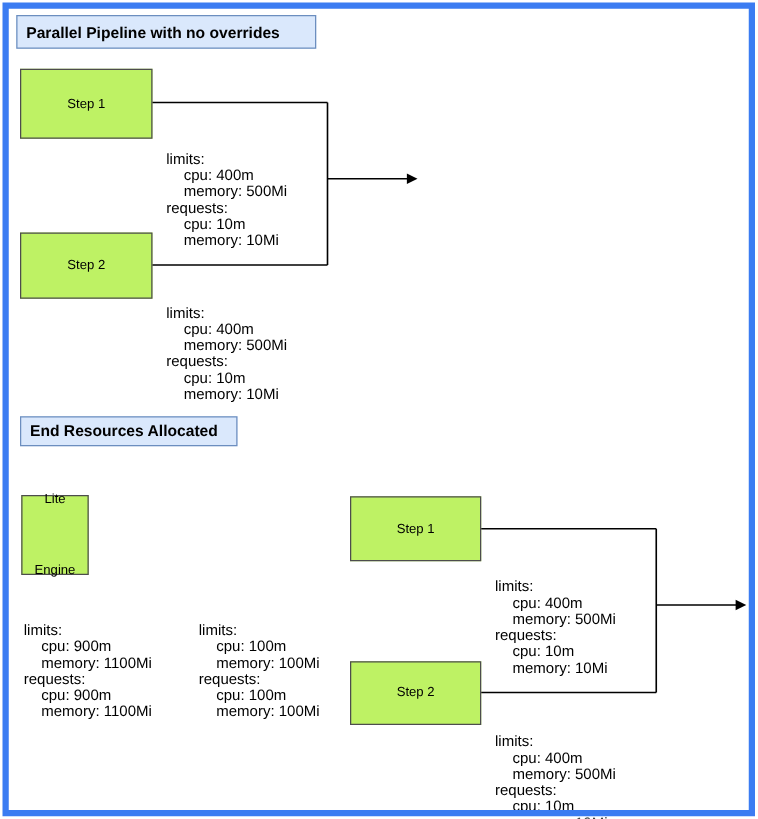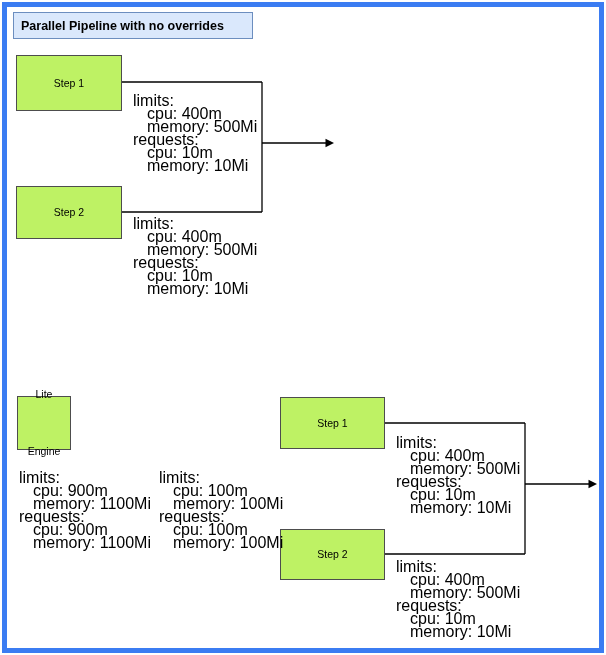--- a/index.html
+++ b/index.html
@@ -27,22 +27,23 @@
   .shape {
     position: absolute; background: #bef264;
     border: 1px solid #4d4d4d;
     display: flex; flex-direction: column;
     align-items: center; justify-content: center;
     font-size: 10.5px; text-align: center;
   }
   .shape .lbl { line-height: 17px; }
   .res {
     position: absolute;
-    font-size: 16px; line-height: 13px;
+    font-size: 12px; line-height: 13px;
     white-space: nowrap;
+    margin-top: 27px;
   }
   .res .indent { padding-left: 14px; }
   svg.connectors {
     position: absolute; left: 0; top: 0;
     pointer-events: none;
   }
 </style>
 </head>
 <body>
 
@@ -69,22 +70,23 @@
 
   <div class="res" style="left:133px; top:217px;">
     <div>limits:</div>
     <div class="indent">cpu: 400m</div>
     <div class="indent">memory: 500Mi</div>
     <div>requests:</div>
     <div class="indent">cpu: 10m</div>
     <div class="indent">memory: 10Mi</div>
   </div>
 
+  <div class="title-box" style="left:16px; top:333px; width:174px; height:24px;">End Resources Allocated</div>
 
-  <div class="shape" style="left:17px; top:396px; width:54px; height:54px;gap:40px;">
+  <div class="shape" style="left:17px; top:396px; width:54px; height:64px;gap:40px;">
     <span class="lbl">Lite</span>
     <span class="lbl">Engine</span>
   </div>
 
 
   <div class="shape" style="left:280px; top:397px; width:105px; height:52px;">
     <span class="lbl">Step 1</span>
   </div>
 
   <div class="shape" style="left:280px; top:529px; width:105px; height:51px;">

